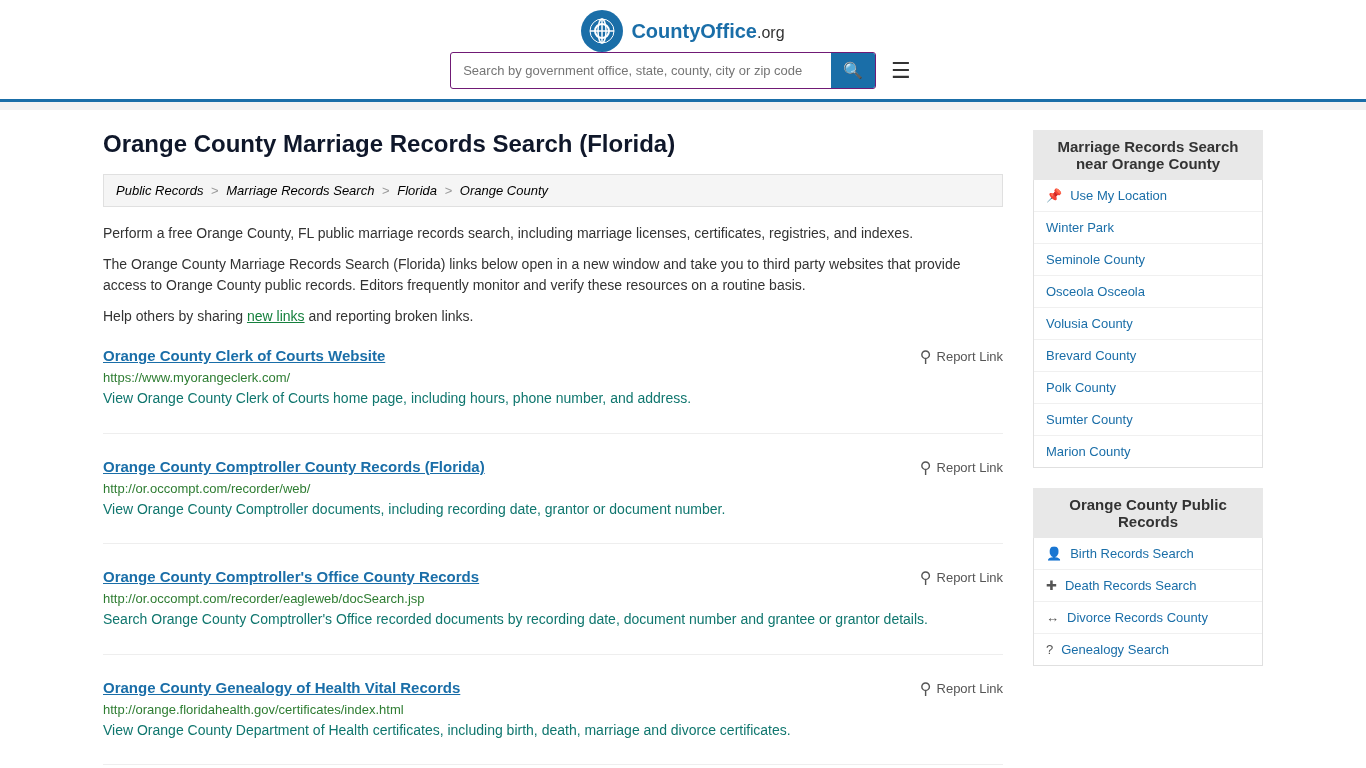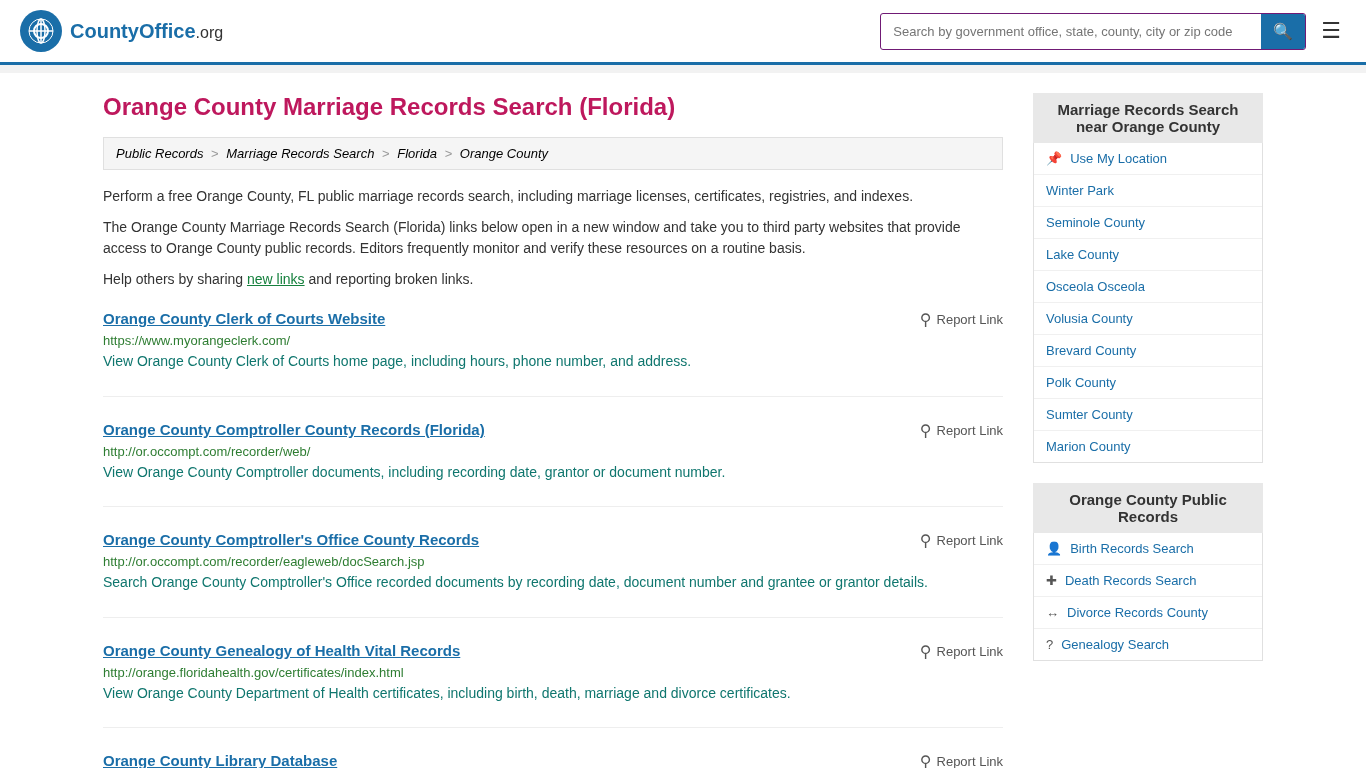--- a/index.html
+++ b/index.html
@@ -6,20 +6,21 @@
     body { font-family: Arial, sans-serif; font-size: 14px; color: #333; background: #fff; }
 
     
     .header {
       background: #fff;
       border-bottom: 3px solid #1a6ea8;
       padding: 10px 20px;
       display: flex;
       align-items: center;
       justify-content: space-between;
+      flex-direction: column;
     }
     .logo-area {
       display: flex;
       align-items: center;
       gap: 8px;
     }
     .logo-circle {
       width: 42px;
       height: 42px;
       border-radius: 50%;
@@ -94,21 +95,21 @@
 
     
     .content-area {
       flex: 1;
       min-width: 0;
     }
 
     .page-title {
       font-size: 24px;
       font-weight: bold;
-      color: #be185d;
+      color: #0f172a;
       margin-bottom: 16px;
     }
 
     .breadcrumb {
       background: #f5f5f5;
       padding: 8px 12px;
       font-size: 13px;
       color: #555;
       margin-bottom: 16px;
       border: 1px solid #e0e0e0;
@@ -356,23 +357,20 @@
             <span>Use My Location</span>
           </a>
         </li>
         <li>
           <a href="#">Winter Park</a>
         </li>
         <li>
           <a href="#">Seminole County</a>
         </li>
         <li>
-          <a href="#">Lake County</a>
-        </li>
-        <li>
           <a href="#">Osceola Osceola</a>
         </li>
         <li>
           <a href="#">Volusia County</a>
         </li>
         <li>
           <a href="#">Brevard County</a>
         </li>
         <li>
           <a href="#">Polk County</a>

